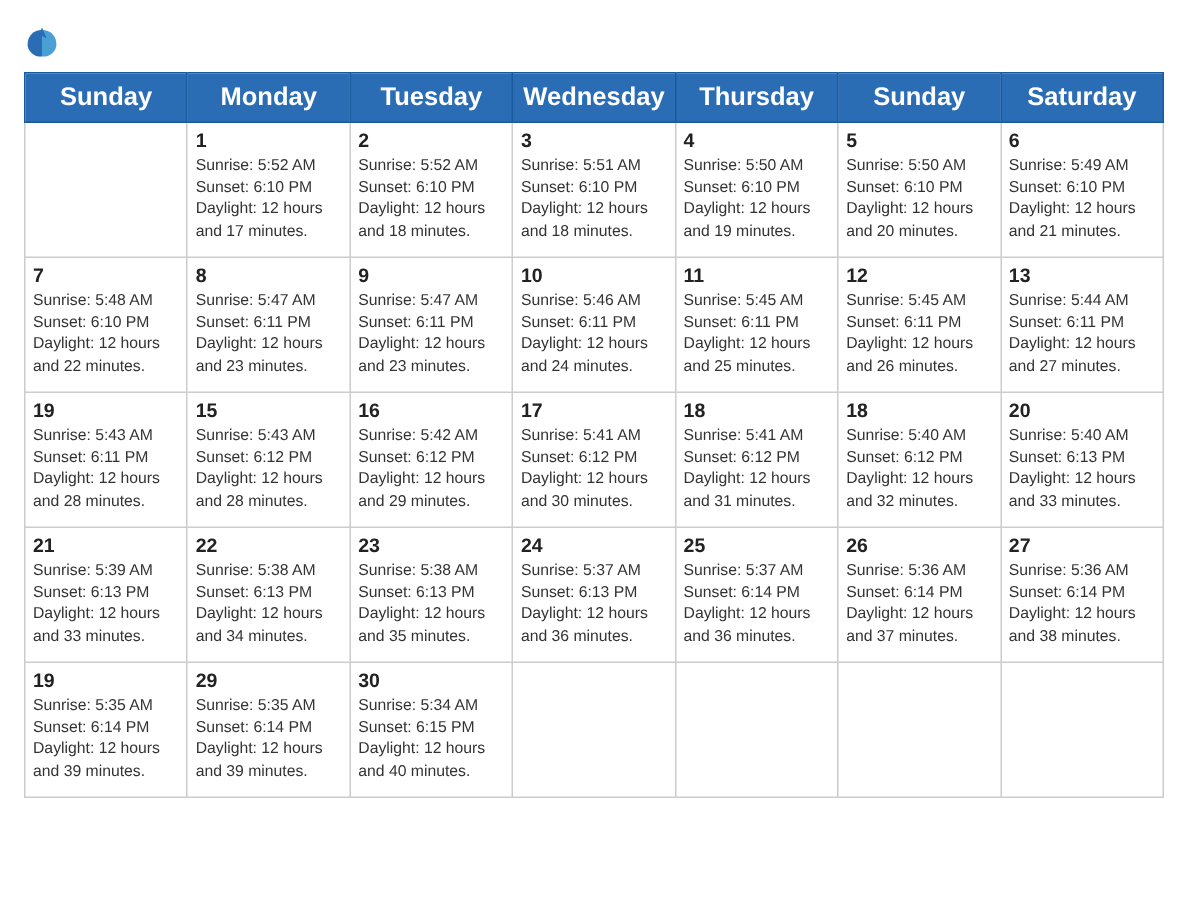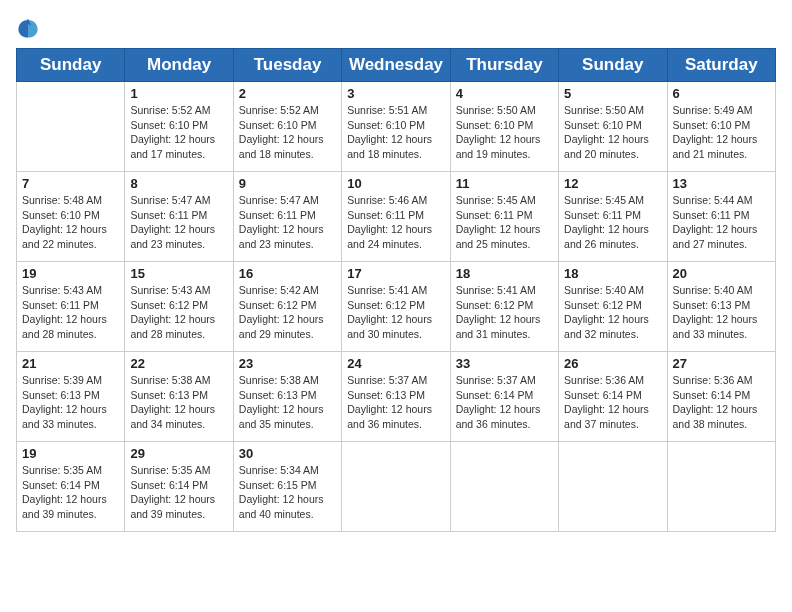--- a/index.html
+++ b/index.html
@@ -225,21 +225,21 @@
         </td>
         <td>
           <span class="day-num">23</span>
           <div class="day-info">Sunrise: 5:38 AM<br>Sunset: 6:13 PM<br>Daylight: 12 hours<br>and 35 minutes.</div>
         </td>
         <td>
           <span class="day-num">24</span>
           <div class="day-info">Sunrise: 5:37 AM<br>Sunset: 6:13 PM<br>Daylight: 12 hours<br>and 36 minutes.</div>
         </td>
         <td>
-          <span class="day-num">33</span>
+          <span class="day-num">25</span>
           <div class="day-info">Sunrise: 5:37 AM<br>Sunset: 6:14 PM<br>Daylight: 12 hours<br>and 36 minutes.</div>
         </td>
         <td>
           <span class="day-num">26</span>
           <div class="day-info">Sunrise: 5:36 AM<br>Sunset: 6:14 PM<br>Daylight: 12 hours<br>and 37 minutes.</div>
         </td>
         <td>
           <span class="day-num">27</span>
           <div class="day-info">Sunrise: 5:36 AM<br>Sunset: 6:14 PM<br>Daylight: 12 hours<br>and 38 minutes.</div>
         </td>

